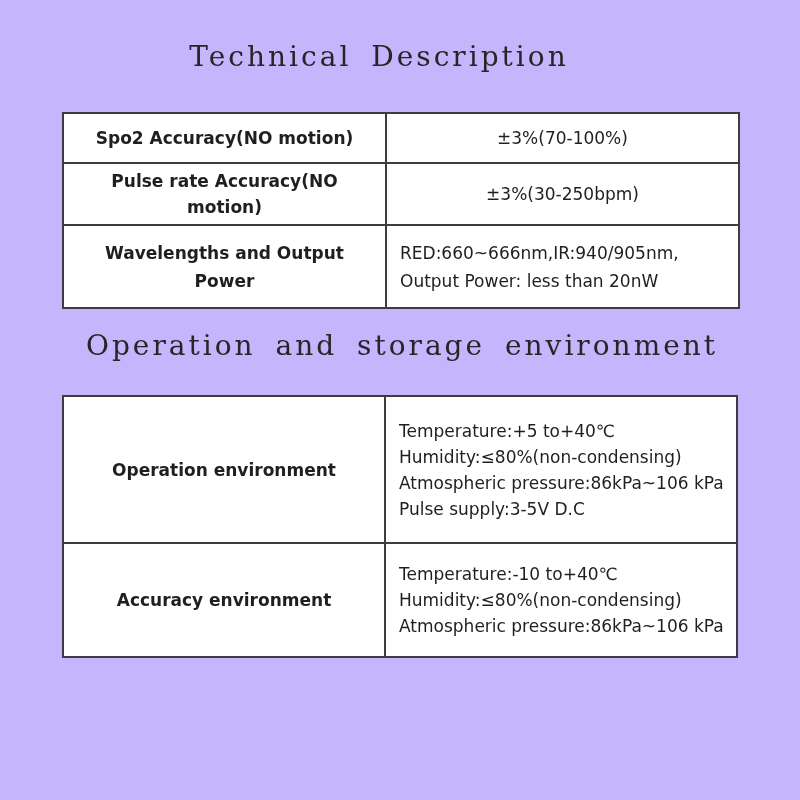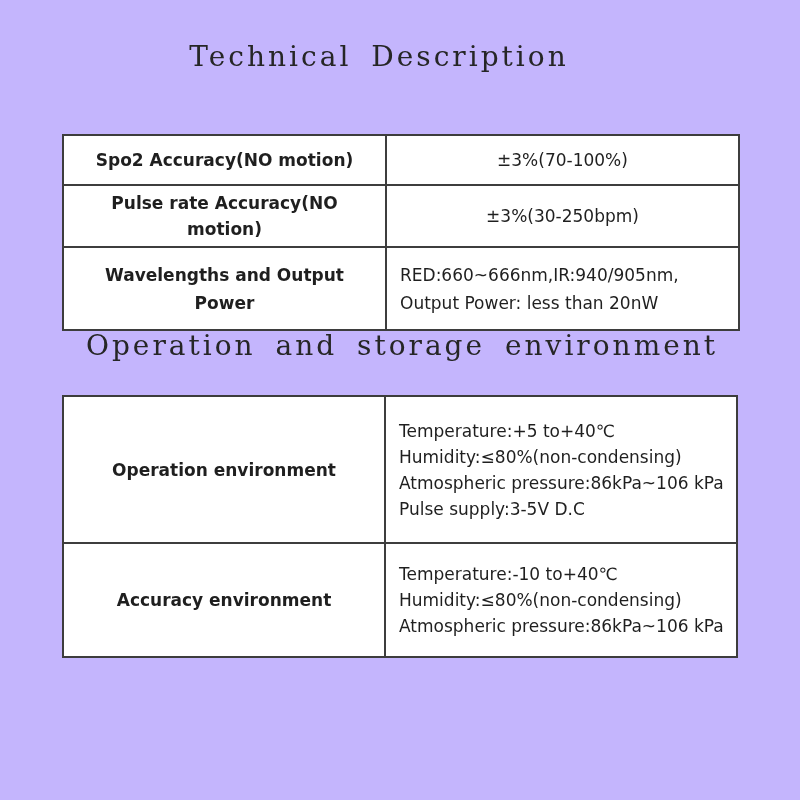--- a/index.html
+++ b/index.html
@@ -32,21 +32,21 @@
   .title-technical { top: 40px; left: -21px; }
   .title-environment { top: 329px; left: 2px; }
 
   .tbl {
     position: absolute;
     left: 62px;
     border: 2px solid #3d3d3d;
     background: #ffffff;
     box-sizing: border-box;
   }
-  .tbl-technical { top: 112px; width: 678px; margin-top: 22px; }
+  .tbl-technical { top: 112px; width: 678px; }
   .tbl-environment { top: 395px; width: 676px; }
 
   .trow { display: flex; box-sizing: border-box; }
   .trow + .trow { border-top: 2px solid #3d3d3d; }
 
   .cell {
     box-sizing: border-box;
     font-size: 17px;
     line-height: 26px;
   }

